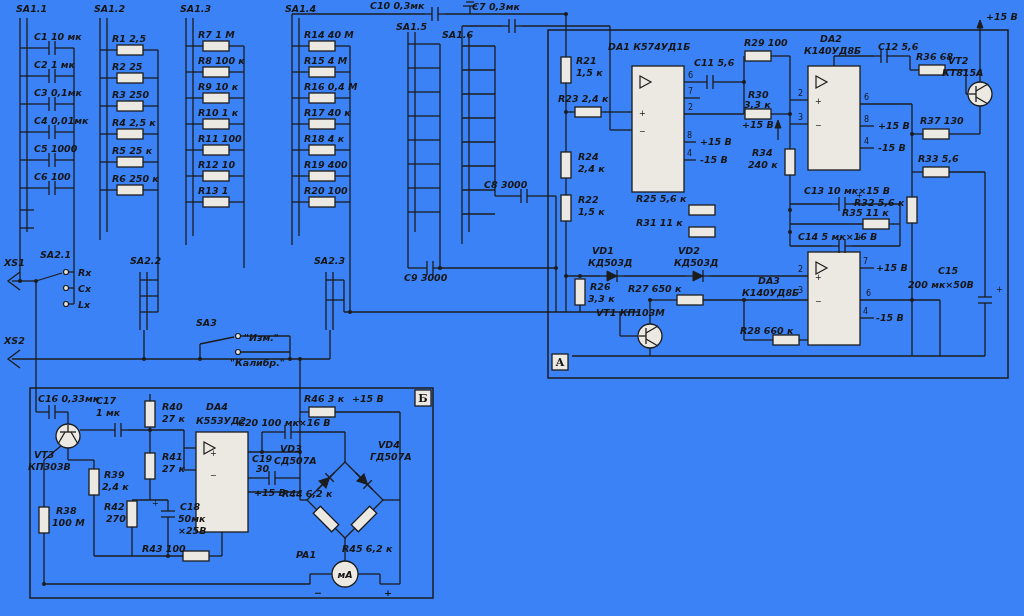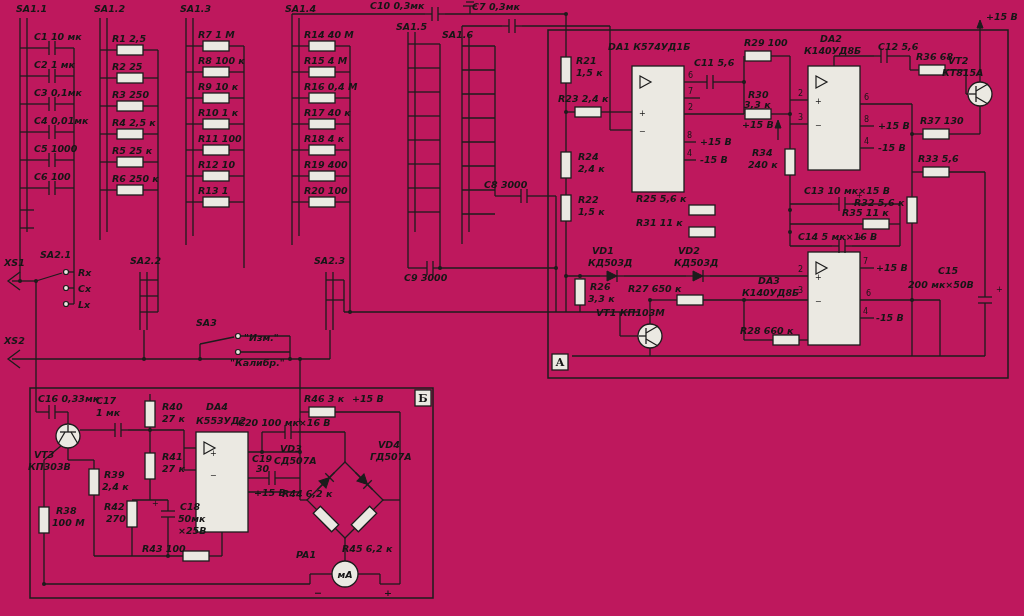--- a/index.html
+++ b/index.html
@@ -1,16 +1,16 @@
 <!DOCTYPE html>
 <html><head>
 <meta charset="utf-8">
 <style>
   html,body{margin:0;padding:0;background:#d8d6cf;}
-  .stage{position:relative;width:1024px;height:616px;background:#be185d;overflow:hidden;}
+  .stage{position:relative;width:1024px;height:616px;background:#3b82f6;overflow:hidden;}
   svg{position:absolute;left:0;top:0;}
   .wires line,.wires polyline{stroke:#1c1c1c;stroke-width:1.3;fill:none;}
   .wires polygon{stroke:#1c1c1c;stroke-width:1.3;fill:none;}
   .ln{stroke:#1c1c1c;stroke-width:1.3;fill:none;}
   .cf{fill:#ebe9e2;stroke:#1c1c1c;stroke-width:1.3;}
   .dk{fill:#1c1c1c;stroke:#1c1c1c;}
   .icb{fill:none;stroke:#1c1c1c;stroke-width:1.5;}
   .amps polygon{fill:none;stroke:#1c1c1c;stroke-width:1.2;}
   .dots circle{fill:#1c1c1c;}
   .cts circle{fill:#ebe9e2;stroke:#1c1c1c;stroke-width:1.2;}

